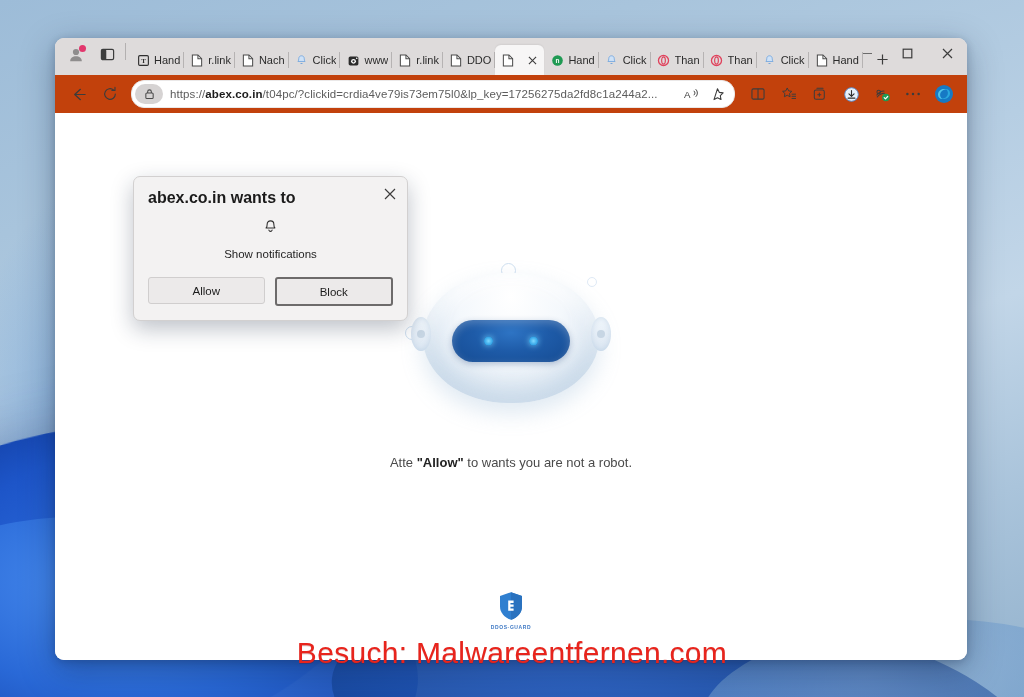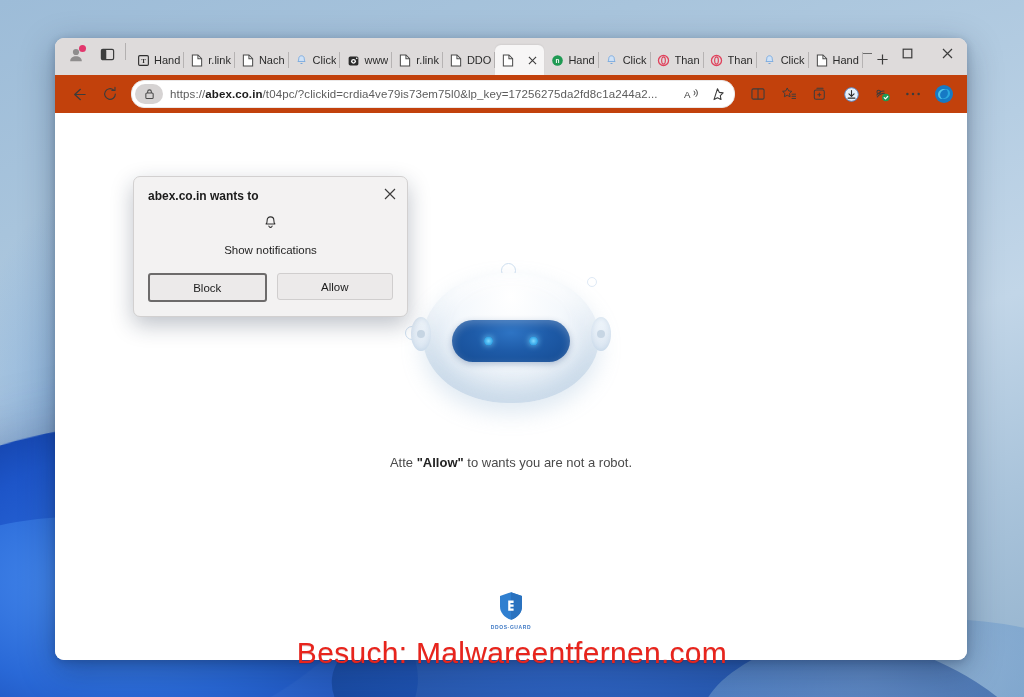--- a/index.html
+++ b/index.html
@@ -364,21 +364,21 @@
     top: 63px;
     width: 245px;
     background: #f3f2f2;
     border: 1px solid #d2d0d0;
     border-radius: 7px;
     box-shadow: 0 8px 22px rgba(20,35,60,.28);
     padding: 12px 14px 14px 14px;
     z-index: 20;
   }
   .perm-title {
-    font-size: 12px;
+    font-size: 16px;
     font-weight: 700;
     color: #1b1b1b;
     margin: 0 0 12px 0;
     padding-right: 18px;
   }
   .perm-close {
     position: absolute;
     right: 8px; top: 8px;
     width: 18px; height: 18px;
     display: flex; align-items: center; justify-content: center;
@@ -766,22 +766,22 @@
         <div class="perm-row">
           <span>
             <svg width="15" height="16" viewBox="0 0 16 17">
               <path d="M8 2c2.3 0 3.6 1.7 3.6 3.8 0 2.6 1.1 3.7 1.1 3.7H3.3s1.1-1.1 1.1-3.7C4.4 3.7 5.7 2 8 2z" fill="none" stroke="#2e2e2e" stroke-width="1.15" stroke-linejoin="round"></path>
               <path d="M6.3 11.8a1.75 1.75 0 003.4 0" fill="none" stroke="#2e2e2e" stroke-width="1.15" stroke-linecap="round"></path>
             </svg>
           </span>
           <span class="perm-row-label">Show notifications</span>
         </div>
         <div class="perm-buttons">
+          <div class="perm-btn">Allow</div>
           <div class="perm-btn primary">Block</div>
-          <div class="perm-btn">Allow</div>
         </div>
       </div>
 
     </div>
   </div>
 
   <div id="watermark">Besuch: Malwareentfernen.com</div>
 </div>
 
 </body></html>

